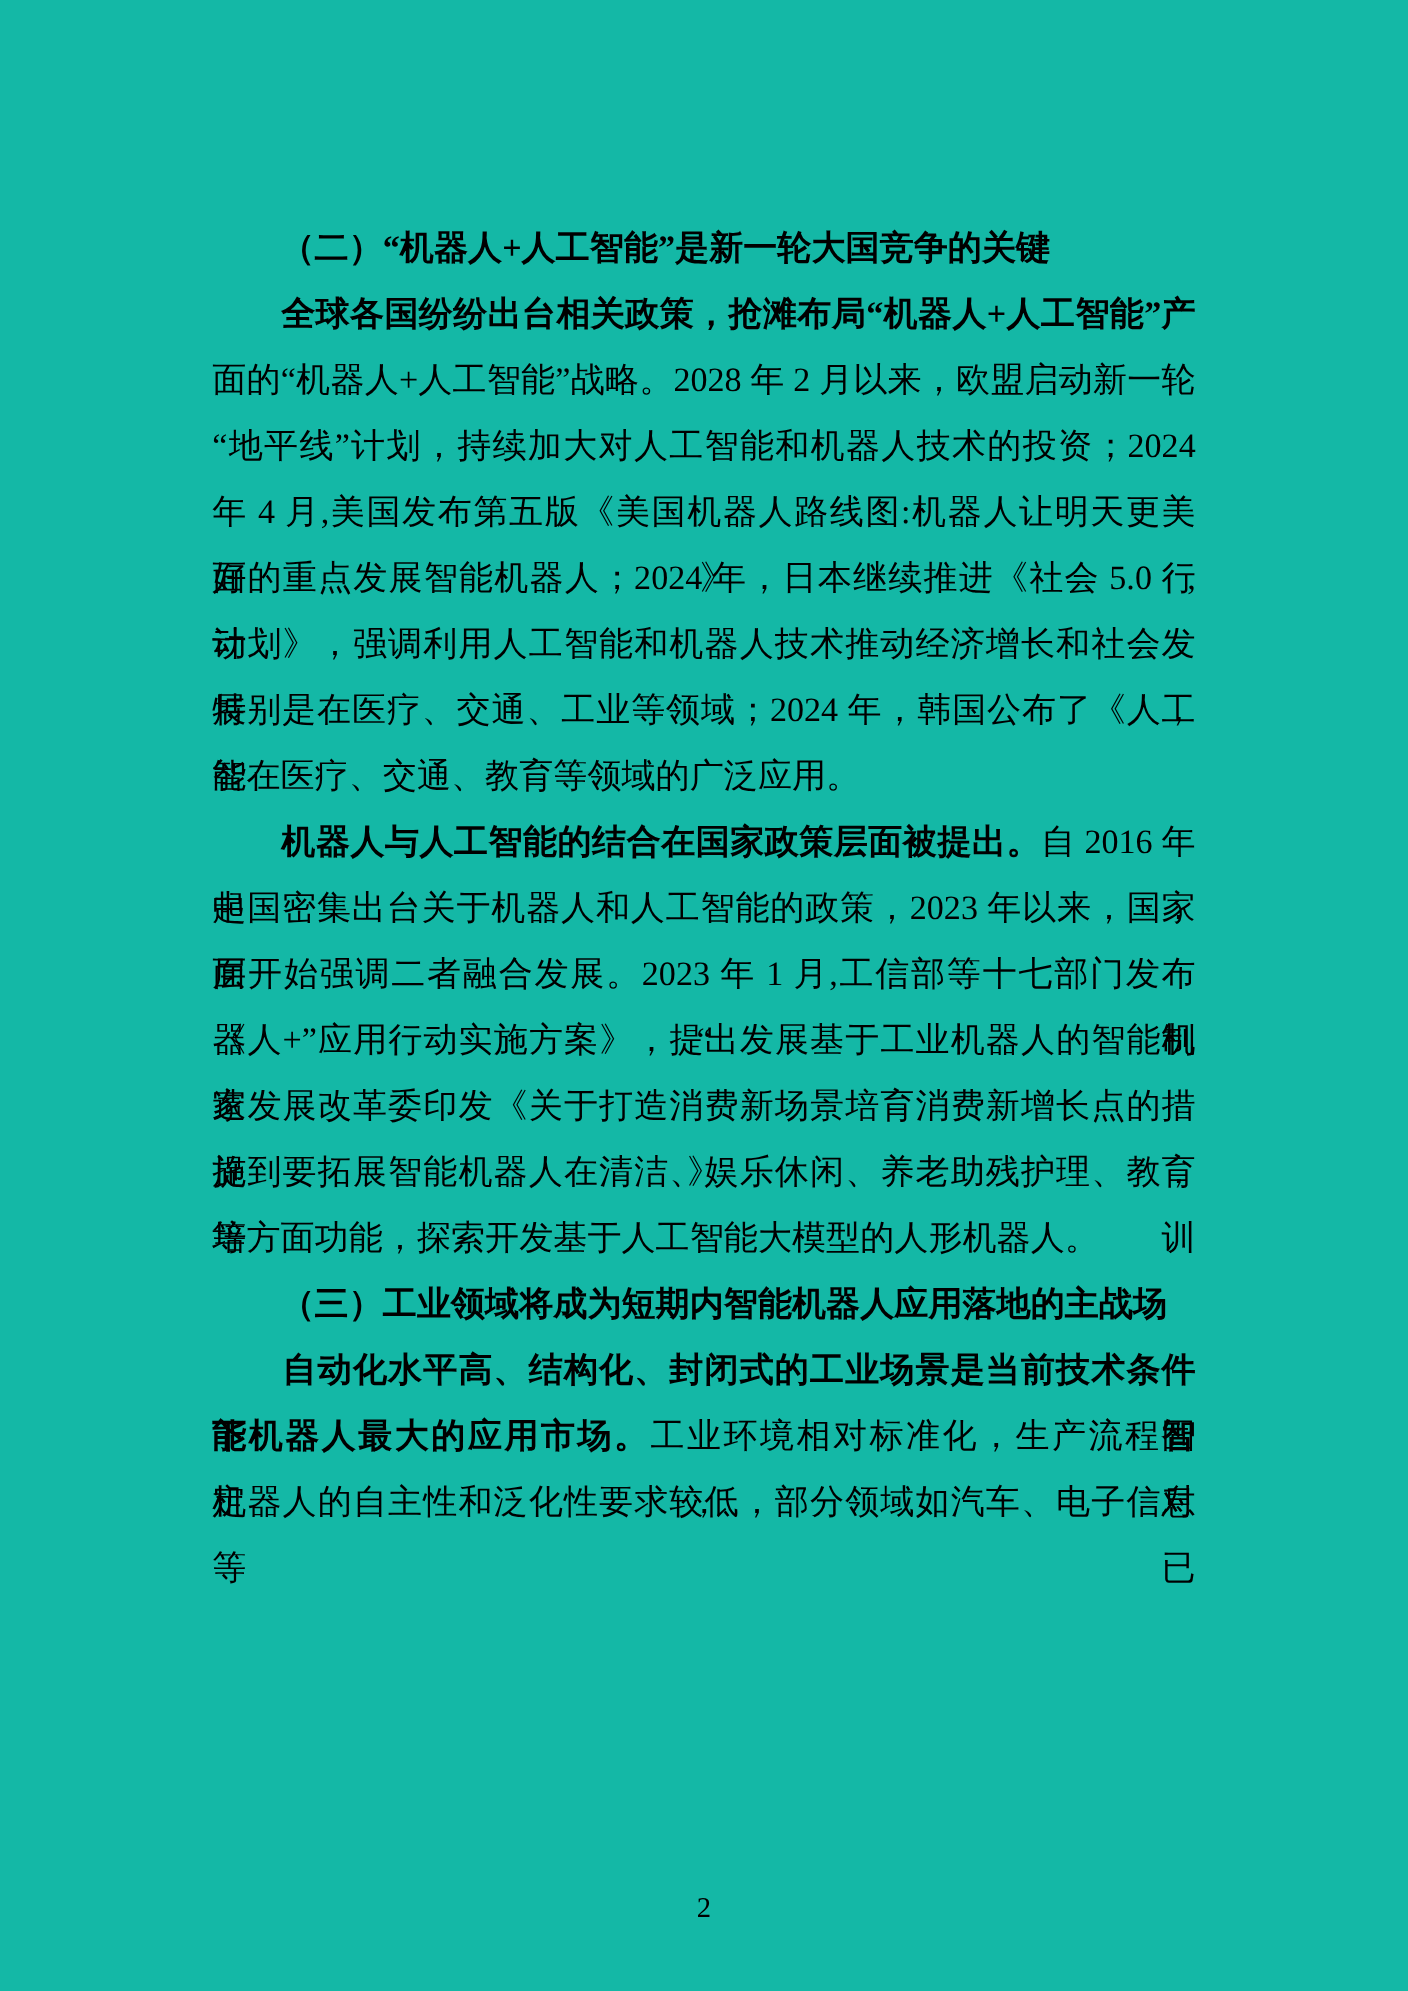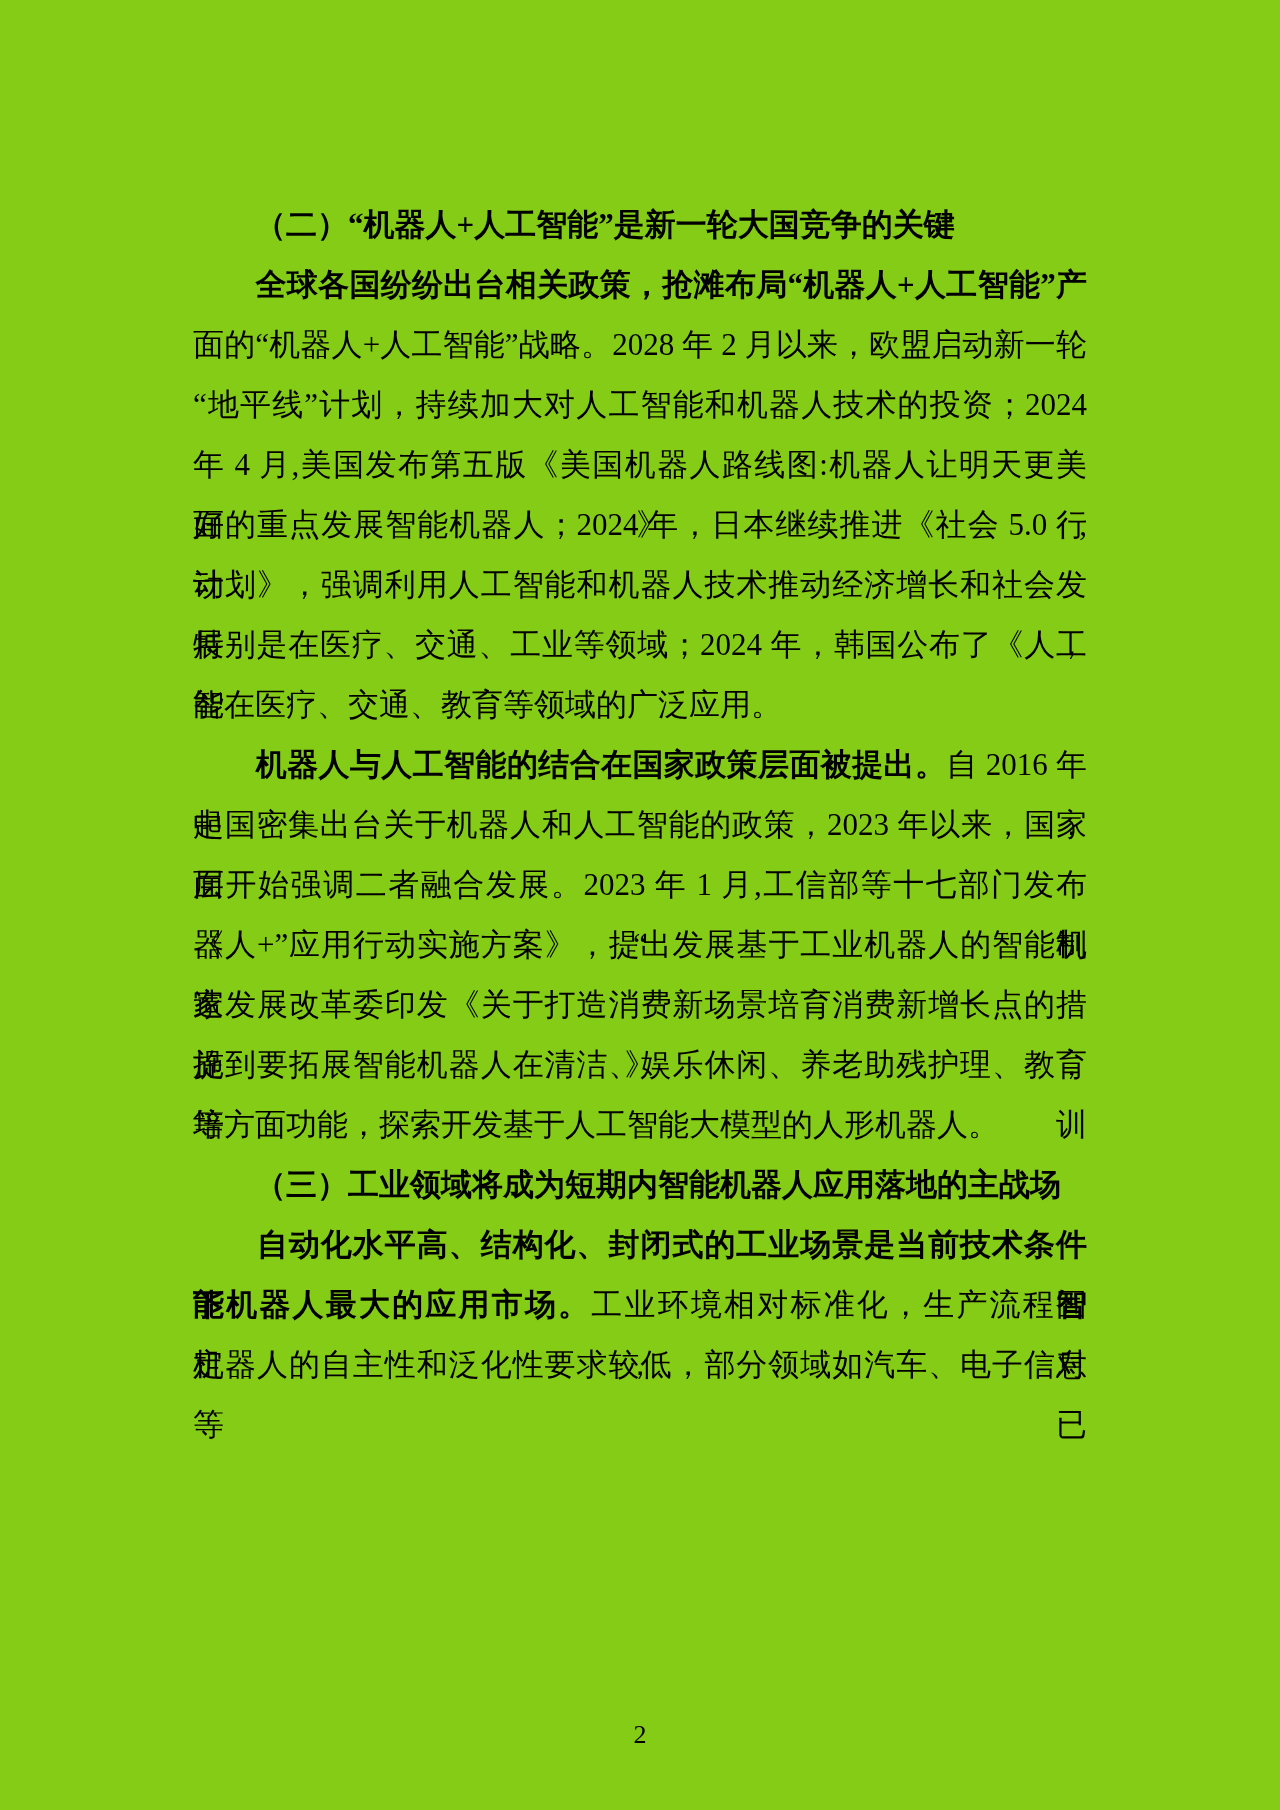--- a/index.html
+++ b/index.html
@@ -4,21 +4,21 @@
 <style>
   html, body {
     margin: 0;
     padding: 0;
     background: #ffffff;
   }
   .page {
     position: relative;
     width: 1280px;
     height: 1810px;
-    background: #84cc16;
+    background: #14b8a6;
     overflow: hidden;
     font-family: "Liberation Serif", "DejaVu Serif", serif;
     color: #000000;
   }
   .content {
     position: absolute;
     left: 193px;
     top: 195px;
     width: 894px;
   }

